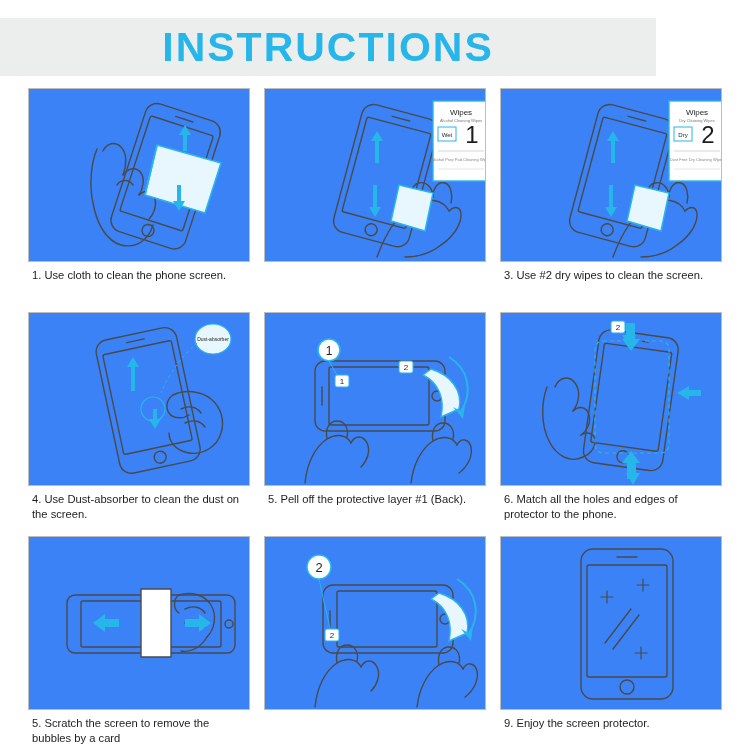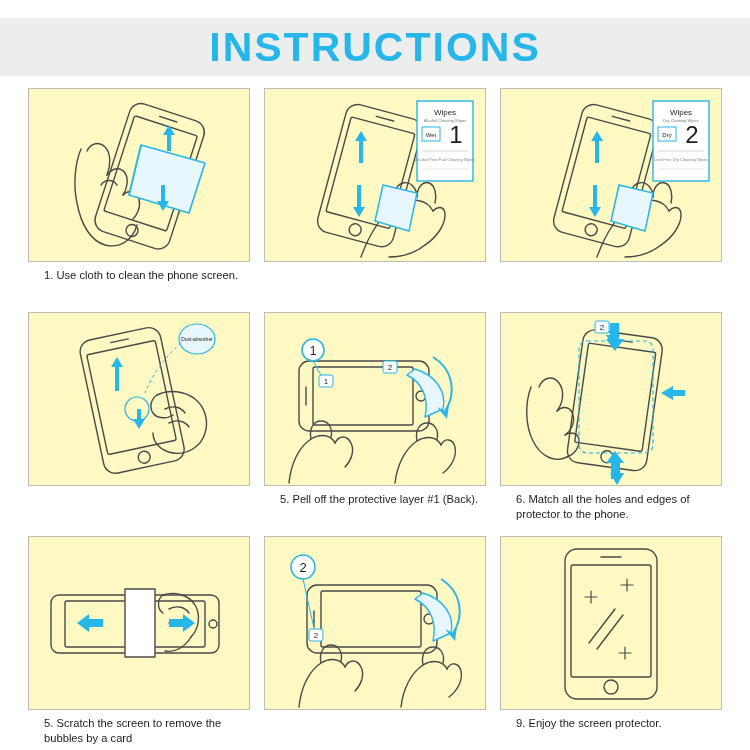--- a/index.html
+++ b/index.html
@@ -18,21 +18,21 @@
     width: 750px;
     height: 750px;
     background: #ffffff;
     box-sizing: border-box;
   }
   
   .header {
     position: absolute;
     left: 0;
     top: 18px;
-    width: 750px;
+    width: 656px;
     height: 58px;
     background: #eceded;
     display: flex;
     align-items: center;
     justify-content: center;
   }
   .header-title {
     color: #27b6ea;
     font-size: 41px;
     font-weight: bold;
@@ -52,28 +52,29 @@
   }
   .cell {
     width: 222px;
   }
   .panel {
     position: relative;
     width: 222px;
     height: 174px;
     border: 1px solid #bdbdbd;
     box-sizing: border-box;
-    background: #fef9c3;
+    background: #3b82f6;
     overflow: hidden;
+    padding-left: 16px;
   }
   .caption {
     font-size: 11.2px;
     color: #1d1d1d;
     line-height: 15px;
-    margin: 6px 2px 8px 16px;
+    margin: 6px 2px 8px 4px;
     min-height: 30px;
     font-family: "Liberation Sans", sans-serif;
   }
   svg { display: block; }
 </style>
 </head>
 <body>
 
 <div id="page">
 
@@ -187,20 +188,21 @@
             <text x="180" y="33" font-family="Liberation Sans, sans-serif" font-size="4" fill="#777" text-anchor="middle">Dry Cleaning Wipes</text>
             <rect x="157" y="38" width="18" height="14" fill="#ffffff" stroke="#27b6ea" stroke-width="1"></rect>
             <text x="166" y="48" font-family="Liberation Sans, sans-serif" font-size="6" fill="#1d1d1d" text-anchor="middle">Dry</text>
             <text x="191" y="54" font-family="Liberation Sans, sans-serif" font-size="24" fill="#1d1d1d" text-anchor="middle">2</text>
             <line x1="157" y1="62" x2="203" y2="62" stroke="#cccccc" stroke-width="0.8"></line>
             <text x="180" y="72" font-family="Liberation Sans, sans-serif" font-size="4" fill="#888" text-anchor="middle">Dust Free Dry Cleaning Wipes</text>
             <line x1="157" y1="80" x2="203" y2="80" stroke="#e0e0e0" stroke-width="0.8"></line>
           </g>
         </svg>
       </div>
+      <div class="caption">3. Use #2 dry wipes to clean the screen.</div>
     </div>
 
     <div class="cell">
       <div class="panel">
         <svg width="220" height="172" viewBox="0 0 220 172">
           <g fill="none" stroke="#4a4a4a" stroke-width="1.4" stroke-linecap="round" stroke-linejoin="round">
             <g transform="rotate(-12 110 86)">
               <rect x="62" y="18" width="82" height="136" rx="12" ry="12"></rect>
               <rect x="68" y="32" width="70" height="102" rx="2" ry="2"></rect>
               <circle cx="103" cy="144" r="6"></circle>
@@ -220,20 +222,21 @@
           </g>
 
           <circle cx="108" cy="96" r="12" fill="none" stroke="#27b6ea" stroke-width="1.2"></circle>
           <g fill="#27b6ea">
             <path d="M88 44 l6 10 h-4 v24 h-4 v-24 h-4 z"></path>
             <path d="M110 116 l6 -10 h-4 v-10 h-4 v10 h-4 z"></path>
           </g>
           <path d="M152 30 C138 42 124 60 116 80" fill="none" stroke="#27b6ea" stroke-width="1" stroke-dasharray="3 3"></path>
         </svg>
       </div>
+      <div class="caption">4. Use Dust-absorber to clean the dust on the screen.</div>
     </div>
 
     <div class="cell">
       <div class="panel">
         <svg width="220" height="172" viewBox="0 0 220 172">
 
           <g fill="none" stroke="#4a4a4a" stroke-width="1.4" stroke-linecap="round" stroke-linejoin="round">
             <rect x="34" y="48" width="130" height="70" rx="10" ry="10"></rect>
             <rect x="48" y="54" width="100" height="58" rx="2" ry="2"></rect>
             <circle cx="156" cy="83" r="5"></circle>

